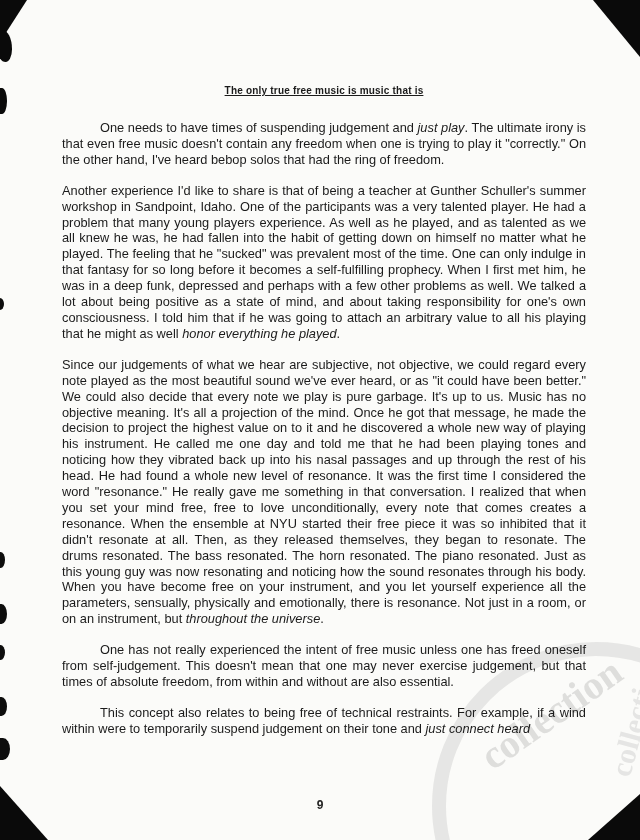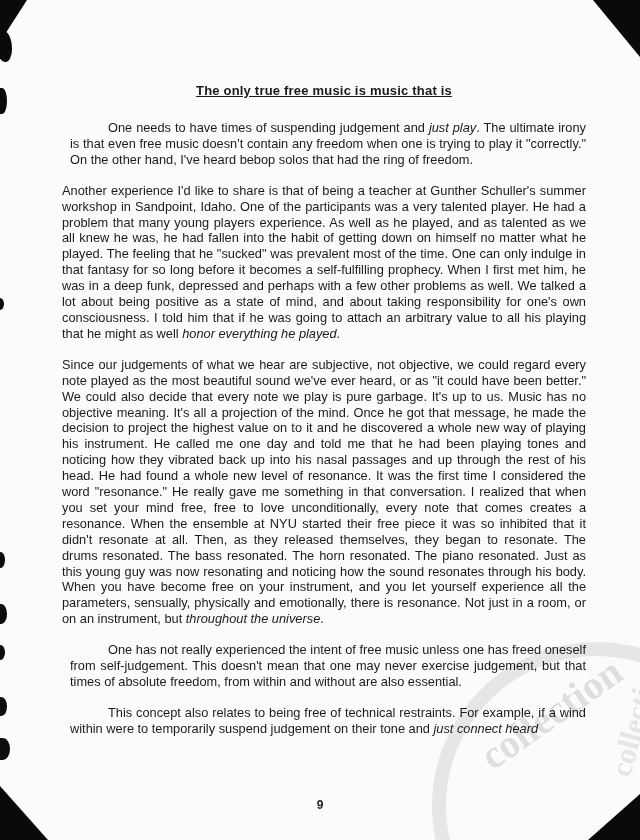--- a/index.html
+++ b/index.html
@@ -13,37 +13,37 @@
     color: #1b1b1b;
   }
   .content {
     position: absolute;
     left: 62px;
     right: 54px;
     top: 82px;
   }
   .title {
     text-align: center;
-    font-size: 13px;
+    font-size: 10px;
     font-weight: bold;
     margin: 0 0 20px 0;
     letter-spacing: 0.2px;
   }
   .title-line {
     display: block;
     text-decoration: underline;
     line-height: 18px;
   }
   .para {
     font-size: 12.8px;
     line-height: 15.9px;
     text-align: justify;
     margin: 0 0 15px 0;
   }
-  .para.indent { text-indent: 38px; margin-left: 8px; }
+  .para.indent { text-indent: 38px; }
   .italic { font-style: italic; }
   .page-number {
     position: absolute;
     bottom: 28px;
     left: 0;
     right: 0;
     text-align: center;
     font-size: 12px;
     font-weight: bold;
     color: #222;

